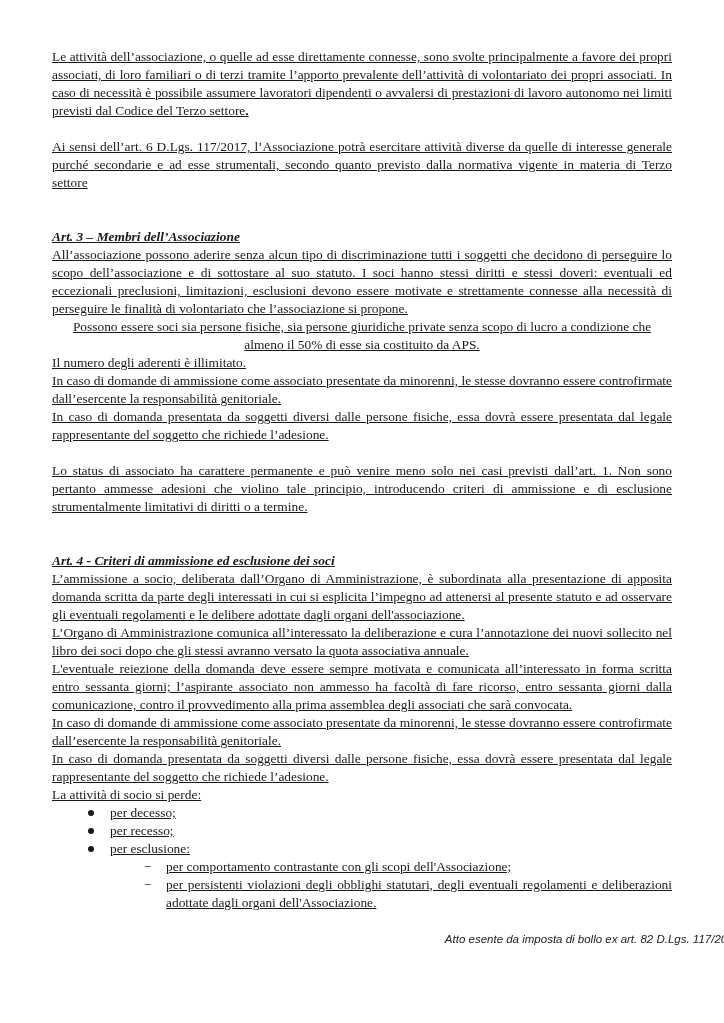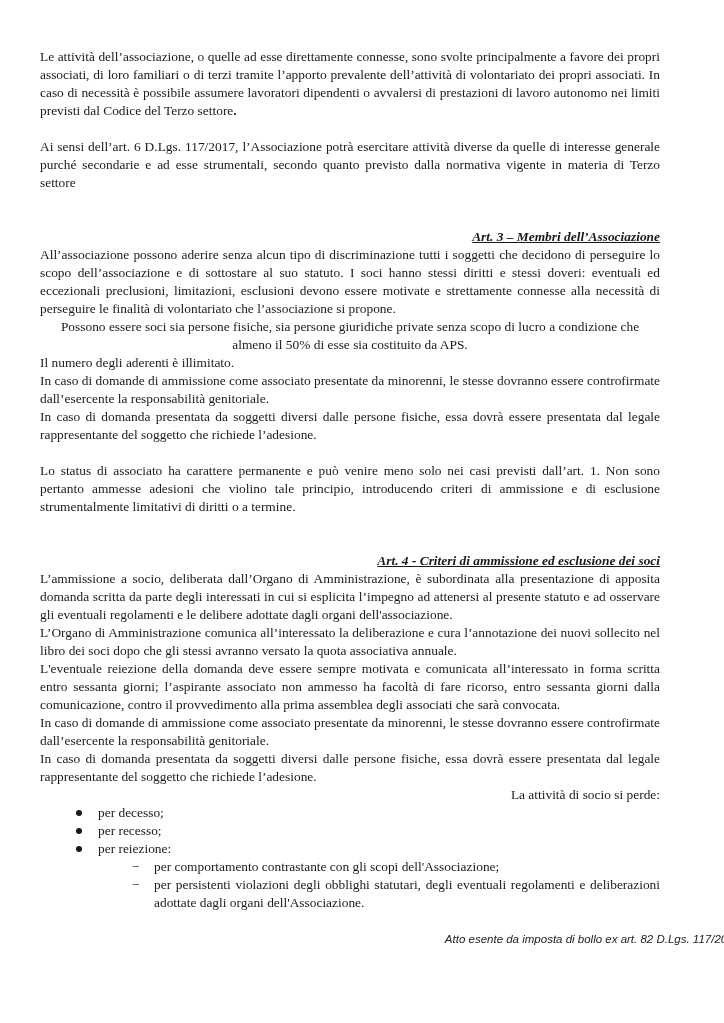--- a/index.html
+++ b/index.html
@@ -1,21 +1,21 @@
 <!DOCTYPE html>
 <html><head>
 <meta charset="utf-8">
 <style>
   html, body { margin: 0; padding: 0; background: #ffffff; }
   body {
     width: 724px; height: 1023px; position: relative; overflow: hidden;
     font-family: "Liberation Serif", serif; color: #1a1a1a;
   }
-  .page { position: absolute; left: 40px; top: 48px; width: 620px; }
-  p, .line { margin: 0; font-size: 13.4px; line-height: 18px; text-align: right; }
+  .page { position: absolute; left: 52px; top: 48px; width: 620px; text-decoration: underline; }
+  p, .line { margin: 0; font-size: 13.4px; line-height: 18px; }
   .just { text-align: justify; }
   .gap-s { height: 18px; }
   .gap-l { height: 36px; }
   .heading {
     font-weight: bold; font-style: italic; text-decoration: underline;
     font-size: 13.4px; line-height: 18px; margin: 0;
   }
   b.dot { font-weight: bold; }
   ul.bullets { list-style: none; margin: 0; padding: 0 0 0 36px; }
   ul.bullets > li { position: relative; padding-left: 22px; font-size: 13.4px; line-height: 18px; text-align: justify; }
@@ -59,21 +59,21 @@
     <p class="just">L’ammissione a socio, deliberata dall’Organo di Amministrazione, è subordinata alla presentazione di apposita domanda scritta da parte degli interessati in cui si esplicita l’impegno ad attenersi al presente statuto e ad osservare gli eventuali regolamenti e le delibere adottate dagli organi dell'associazione.</p>
     <p class="just">L’Organo di Amministrazione comunica all’interessato la deliberazione e cura l’annotazione dei nuovi sollecito nel libro dei soci dopo che gli stessi avranno versato la quota associativa annuale.</p>
     <p class="just">L'eventuale reiezione della domanda deve essere sempre motivata e comunicata all’interessato in forma scritta entro sessanta giorni; l’aspirante associato non ammesso ha facoltà di fare ricorso, entro sessanta giorni dalla comunicazione, contro il provvedimento alla prima assemblea degli associati che sarà convocata.</p>
     <p class="just">In caso di domande di ammissione come associato presentate da minorenni, le stesse dovranno essere controfirmate dall’esercente la responsabilità genitoriale.</p>
     <p class="just">In caso di domanda presentata da soggetti diversi dalle persone fisiche, essa dovrà essere presentata dal legale rappresentante del soggetto che richiede l’adesione.</p>
     <p>La attività di socio si perde:</p>
 
     <ul class="bullets">
       <li><span class="bul"></span><span>per decesso;</span></li>
       <li><span class="bul"></span><span>per recesso;</span></li>
-      <li><span class="bul"></span><span>per reiezione:</span>
+      <li><span class="bul"></span><span>per esclusione:</span>
         <ul class="dashes">
           <li><span class="dash">−</span><span>per comportamento contrastante con gli scopi dell'Associazione;</span></li>
           <li><span class="dash">−</span><span>per persistenti violazioni degli obblighi statutari, degli eventuali regolamenti e deliberazioni adottate dagli organi dell'Associazione.</span></li>
         </ul>
       </li>
     </ul>
   </section>
 </div>
 
 <div class="footer">Atto esente da imposta di bollo ex art. 82 D.Lgs. 117/2017</div>

